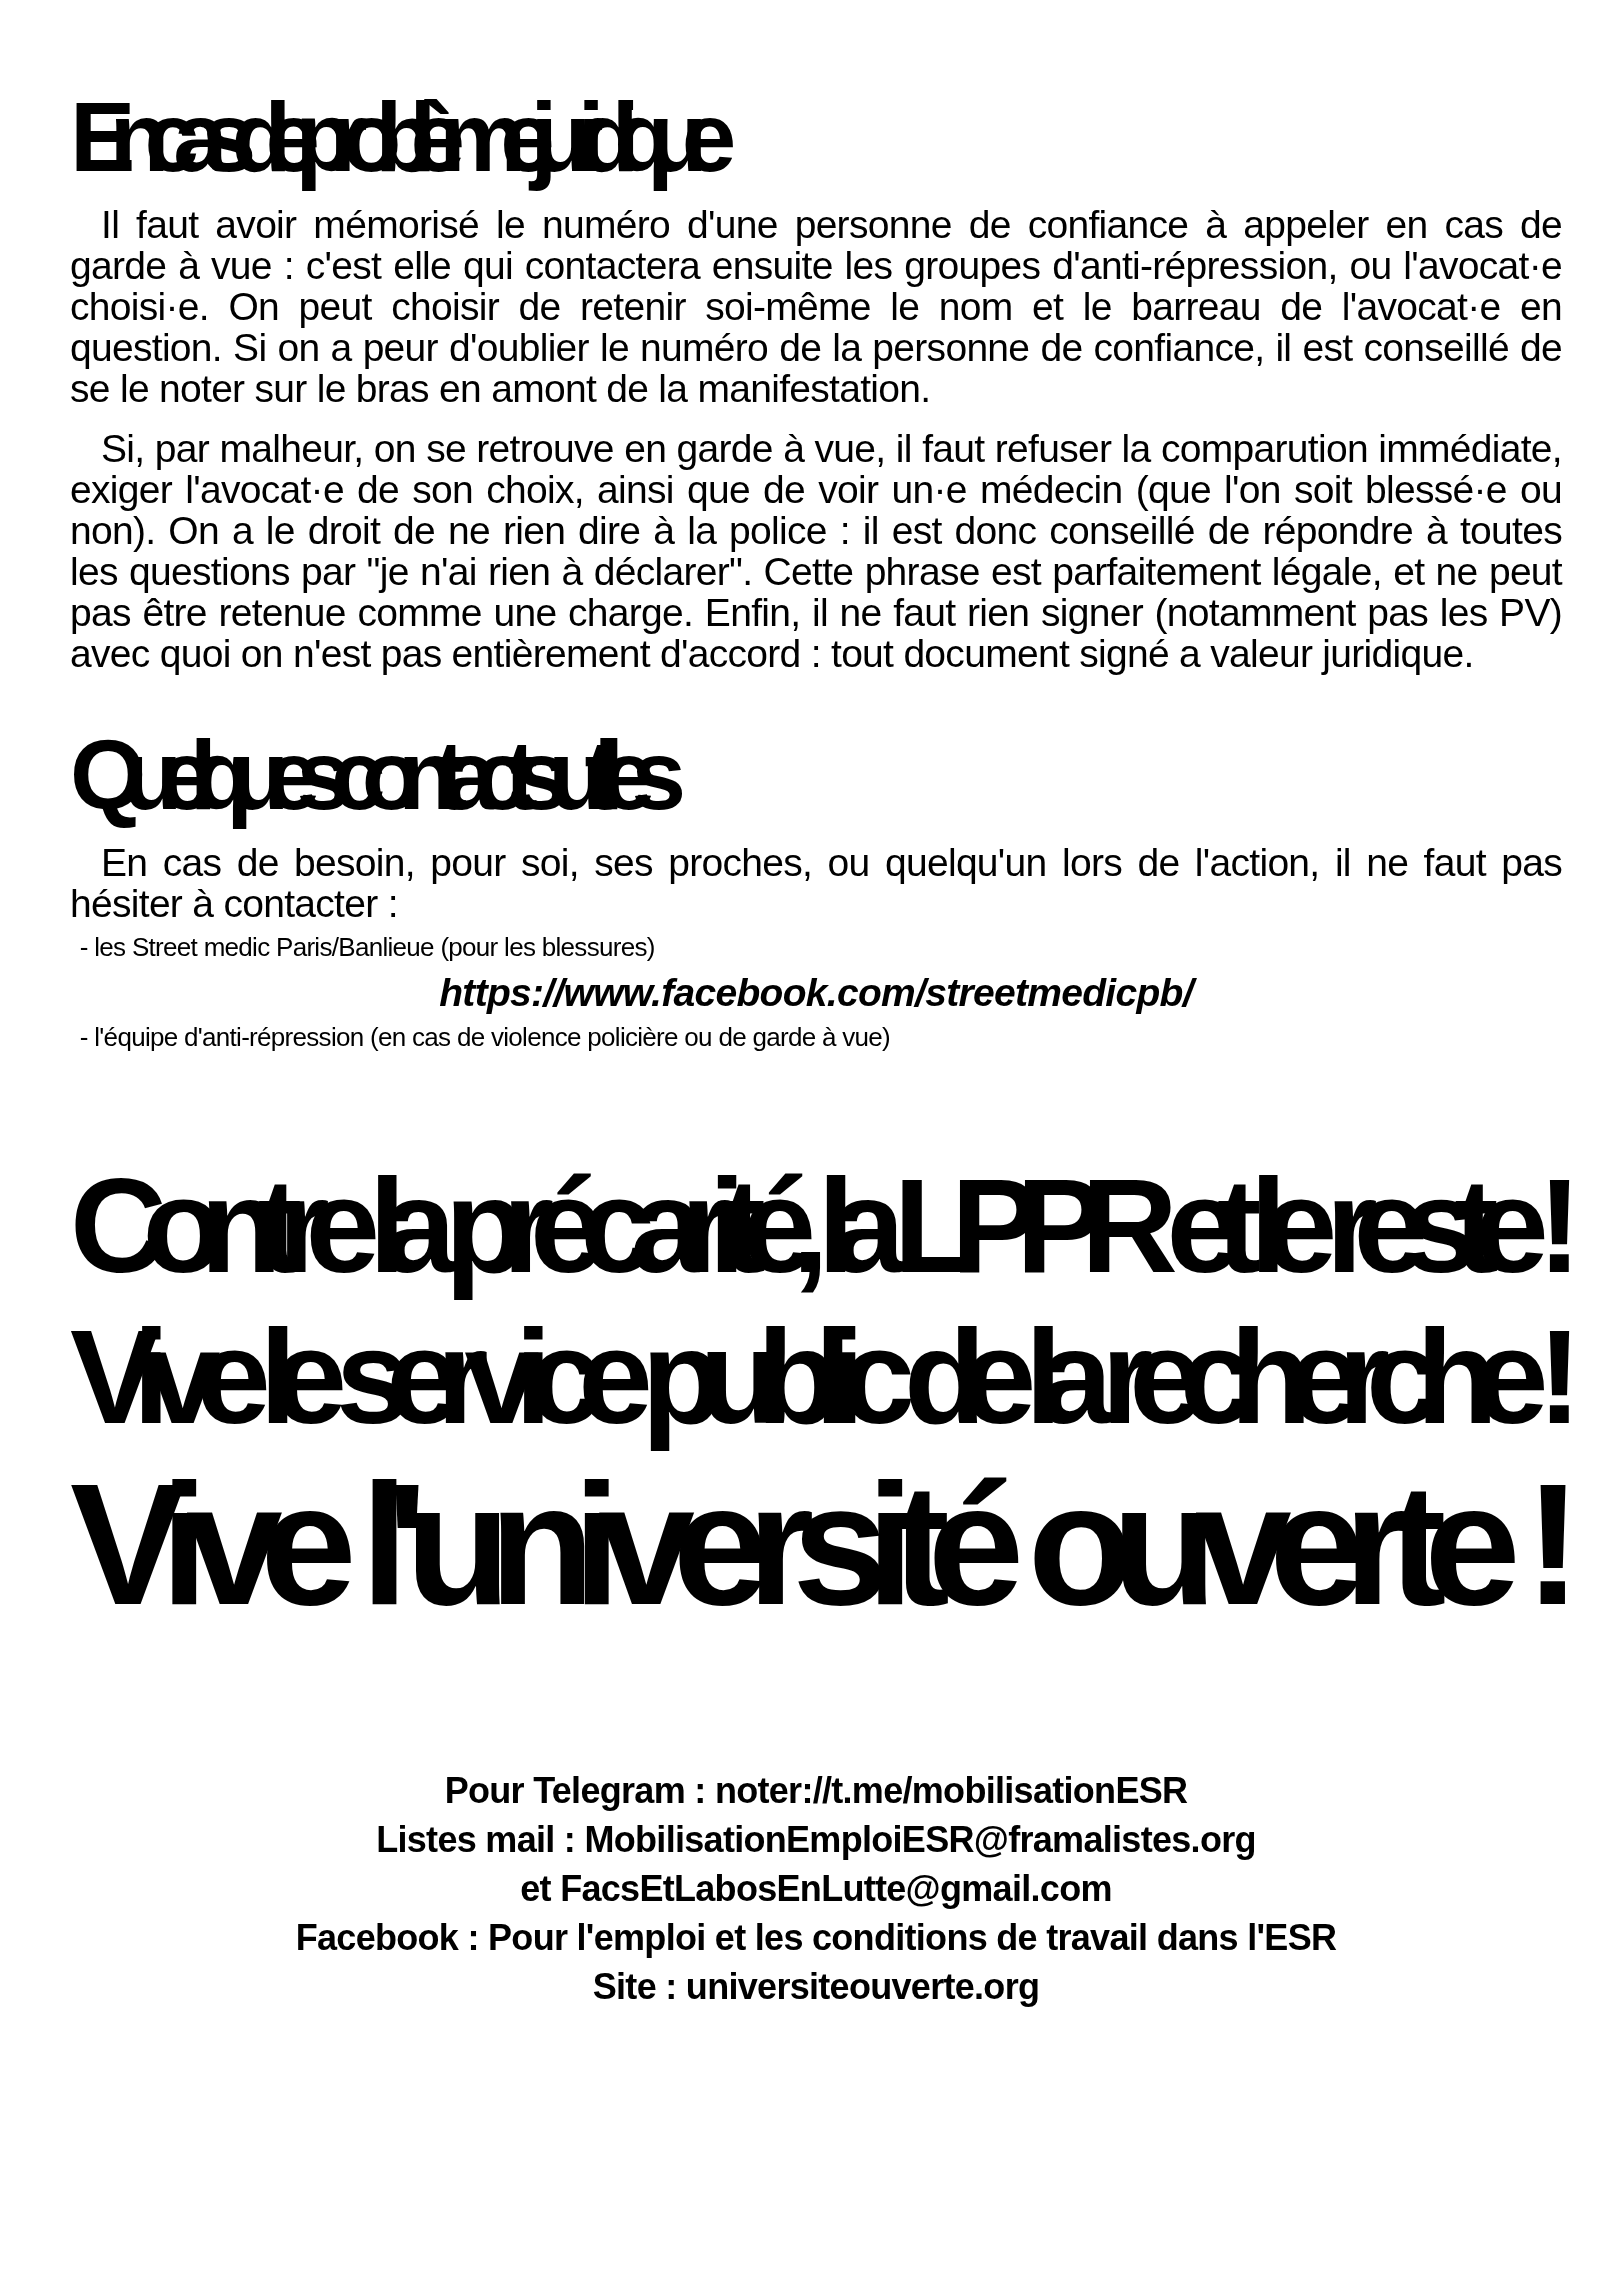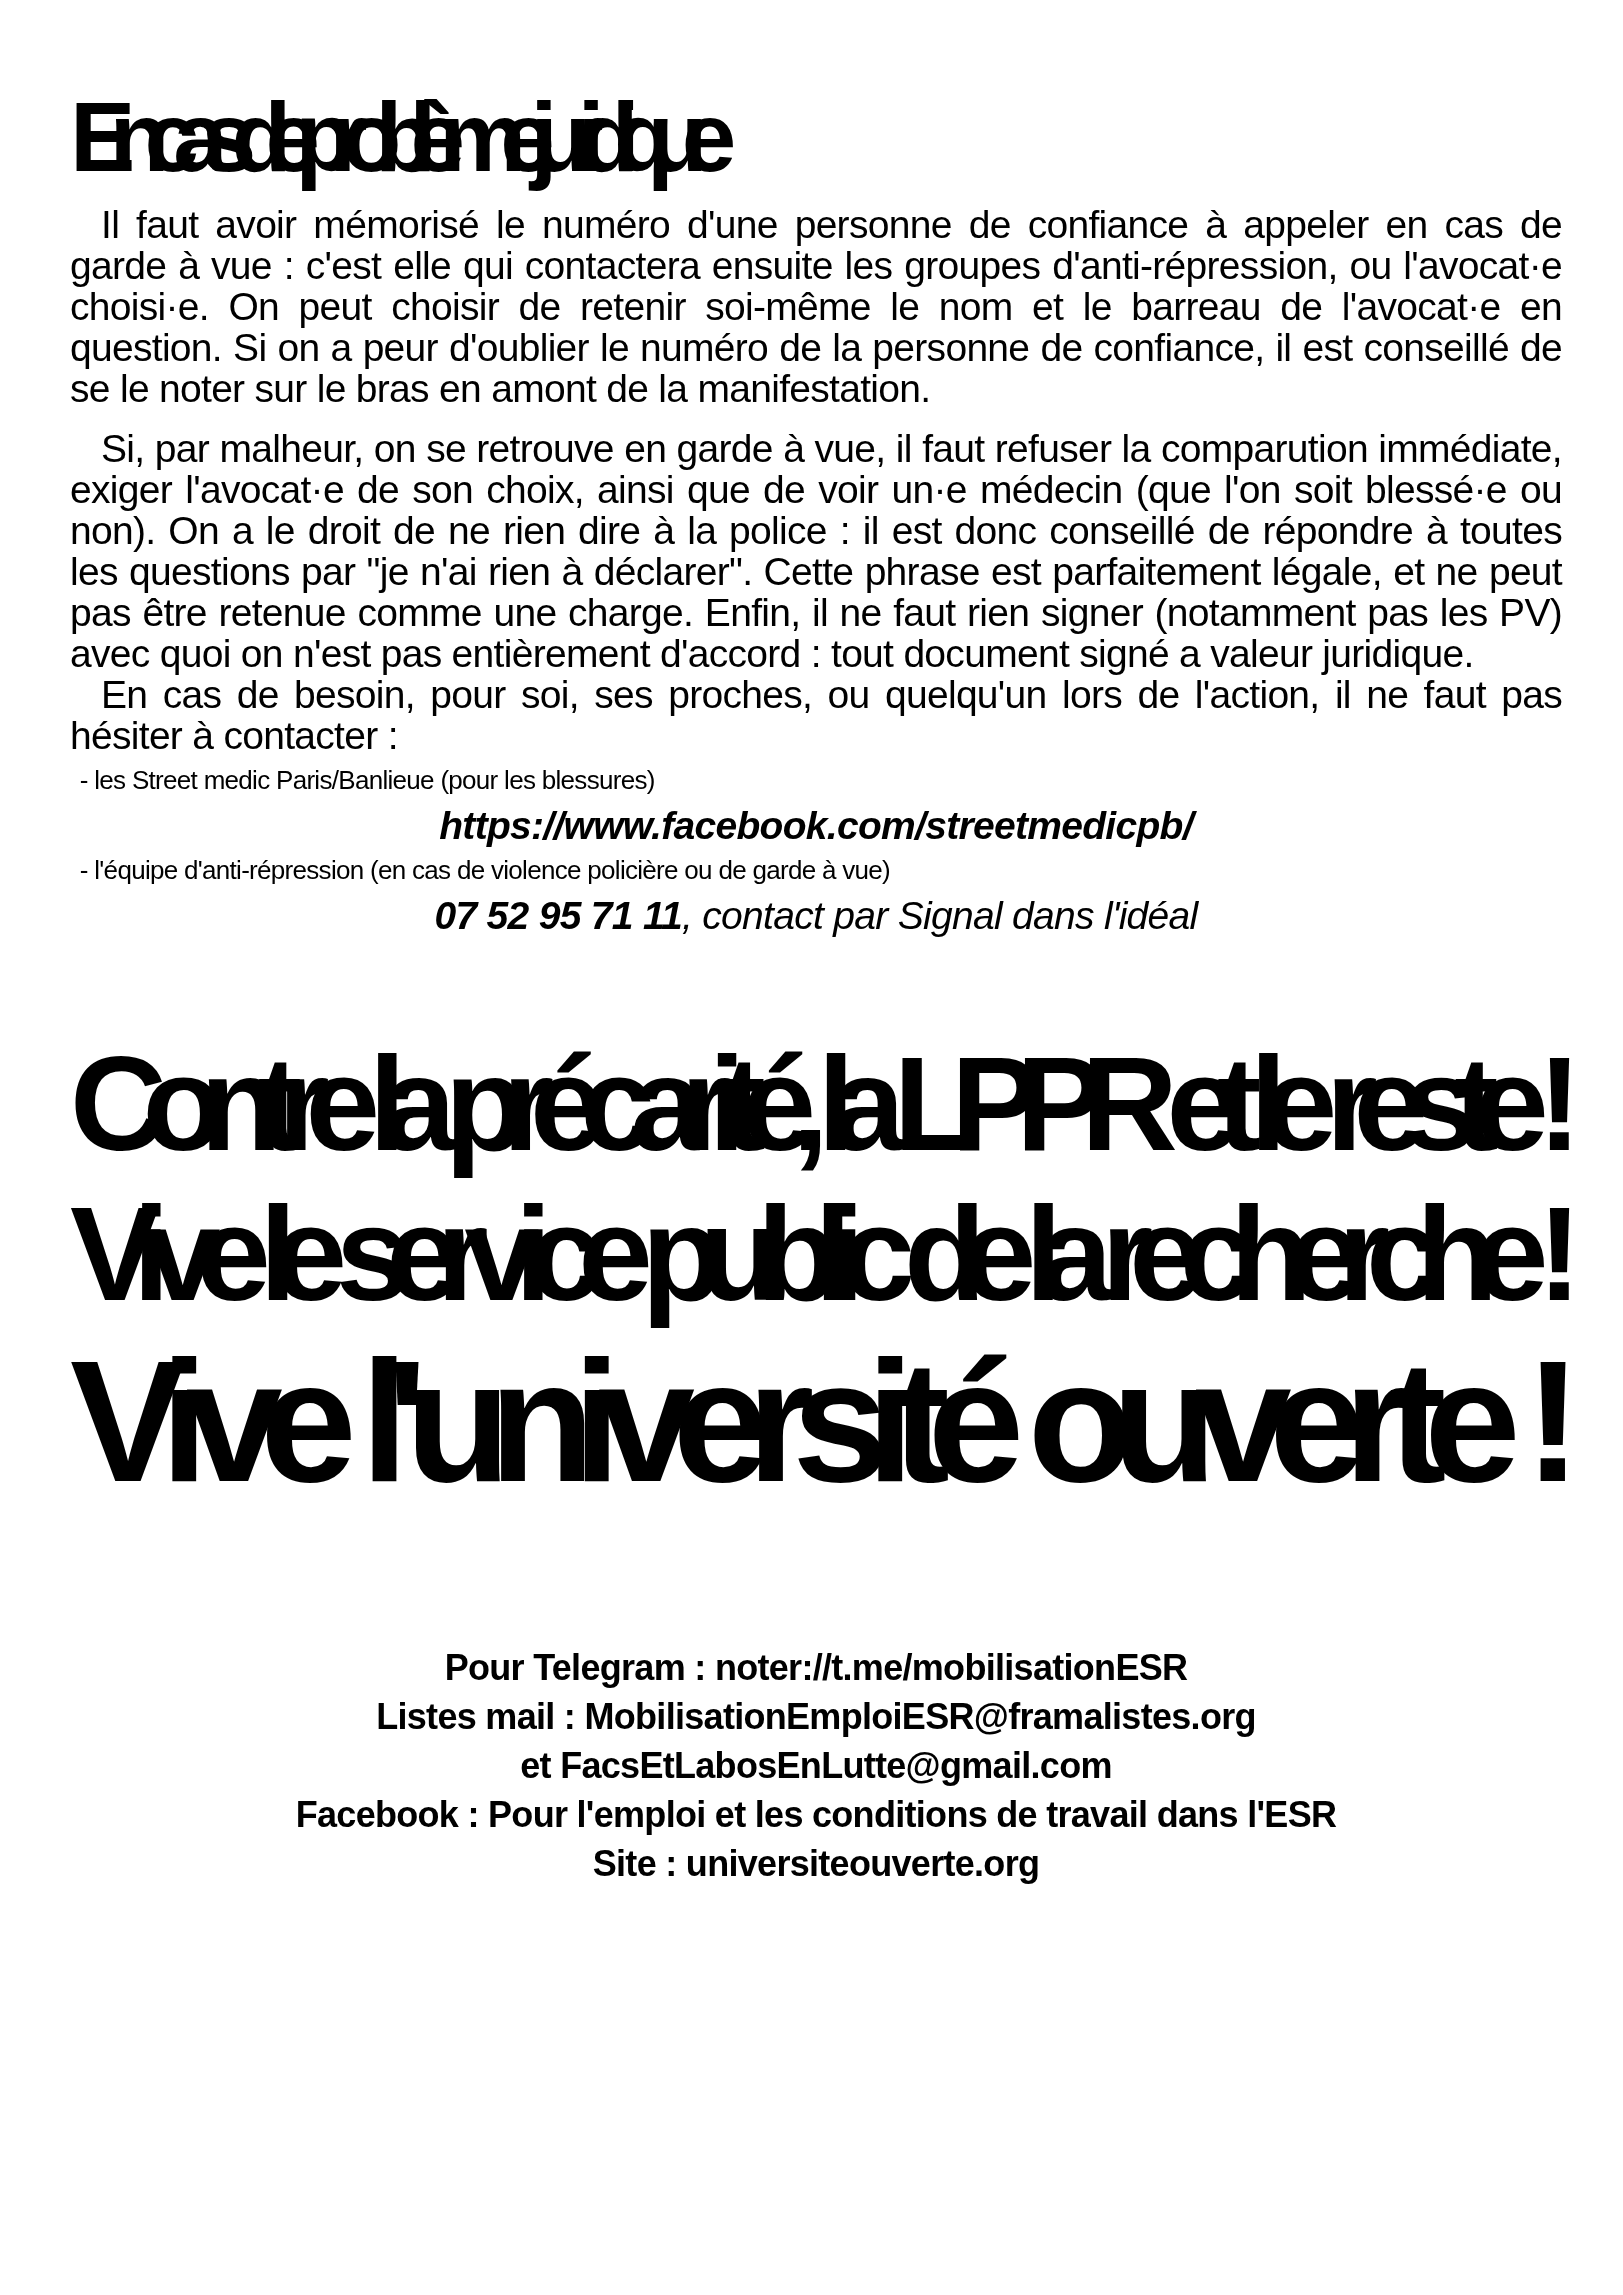--- a/index.html
+++ b/index.html
@@ -81,25 +81,29 @@
 
   <section>
     <svg class="display-heading" width="667" height="105" viewBox="0 0 1020 160">
       <text x="0" y="120" textLength="1015" lengthAdjust="spellingAndGlyphs">En cas de problème juridique</text>
     </svg>
     <p class="body-text">Il faut avoir mémorisé le numéro d'une personne de confiance à appeler en cas de garde à vue : c'est elle qui contactera ensuite les groupes d'anti-répression, ou l'avocat·e choisi·e. On peut choisir de retenir soi-même le nom et le barreau de l'avocat·e en question. Si on a peur d'oublier le numéro de la personne de confiance, il est conseillé de se le noter sur le bras en amont de la manifestation.</p>
     <p class="body-text para-gap">Si, par malheur, on se retrouve en garde à vue, il faut refuser la comparution immédiate, exiger l'avocat·e de son choix, ainsi que de voir un·e médecin (que l'on soit blessé·e ou non). On a le droit de ne rien dire à la police : il est donc conseillé de répondre à toutes les questions par "je n'ai rien à déclarer". Cette phrase est parfaitement légale, et ne peut pas être retenue comme une charge. Enfin, il ne faut rien signer (notamment pas les PV) avec quoi on n'est pas entièrement d'accord : tout document signé a valeur juridique.</p>
   </section>
 
   <section>
+    <div class="contacts-heading-wrap">
+      <svg class="display-heading" width="618" height="105" viewBox="0 0 945 160">
+        <text x="0" y="120" textLength="938" lengthAdjust="spellingAndGlyphs">Quelques contacts utiles</text>
+      </svg>
+    </div>
     <p class="body-text">En cas de besoin, pour soi, ses proches, ou quelqu'un lors de l'action, il ne faut pas hésiter à contacter :</p>
     <p class="list-line">- les Street medic Paris/Banlieue (pour les blessures)</p>
     <p class="center-line bold"><span>https://www.facebook.com/streetmedicpb/</span></p>
     <p class="list-line">- l'équipe d'anti-répression (en cas de violence policière ou de garde à vue)</p>
-    <p class="center-line"><span class="bold">07 52 95 71 11</span><span>, contact par Signal dans l'idéal</span></p>
   </section>
 
   <section class="slogans">
     <svg class="slogan s12" width="1512" height="139" viewBox="0 0 2311 212">
       <text x="0" y="162" textLength="2311" lengthAdjust="spellingAndGlyphs">Contre la précarité, la LPPR et le reste !</text>
     </svg>
     <div class="slogan-gap"></div>
     <svg class="slogan s12" width="1512" height="139" viewBox="0 0 2311 212">
       <text x="0" y="162" textLength="2311" lengthAdjust="spellingAndGlyphs">Vive le service public de la recherche !</text>
     </svg>

